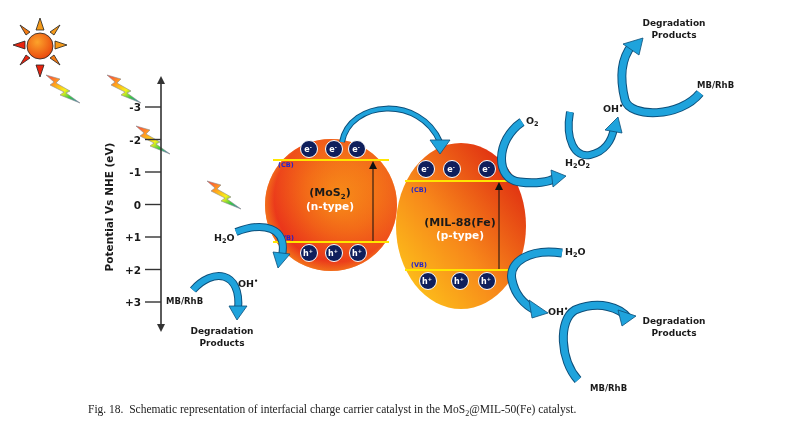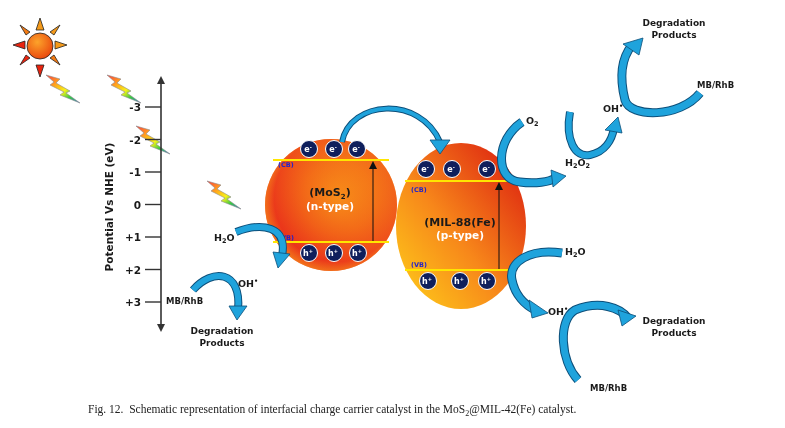--- a/index.html
+++ b/index.html
@@ -228,15 +228,15 @@
   <text class="lbl" x="674" y="38" font-size="9" text-anchor="middle">Products</text>
 
   <text class="lbl" x="565" y="255" font-size="9.5"><tspan>H</tspan><tspan font-size="6.5" dy="2">2</tspan><tspan dy="-2">O</tspan></text>
   <text class="lbl" x="548" y="315" font-size="9.5"><tspan>OH</tspan><tspan font-size="6.5" dy="-4">•</tspan></text>
   <text class="lbl" x="590" y="391" font-size="8.5">MB/RhB</text>
   <text class="lbl" x="674" y="324" font-size="9" text-anchor="middle">Degradation</text>
   <text class="lbl" x="674" y="336" font-size="9" text-anchor="middle">Products</text>
 </svg>
 
 <div class="caption">
-  <span>Fig. 12.</span>&nbsp;
-  <span>Schematic representation of interfacial charge carrier catalyst in the MoS</span><sub style="font-size:8px">2</sub><span>@MIL-42(Fe) catalyst.</span>
+  <span>Fig. 18.</span>&nbsp;
+  <span>Schematic representation of interfacial charge carrier catalyst in the MoS</span><sub style="font-size:8px">2</sub><span>@MIL-50(Fe) catalyst.</span>
 </div>
 
 </body></html>

